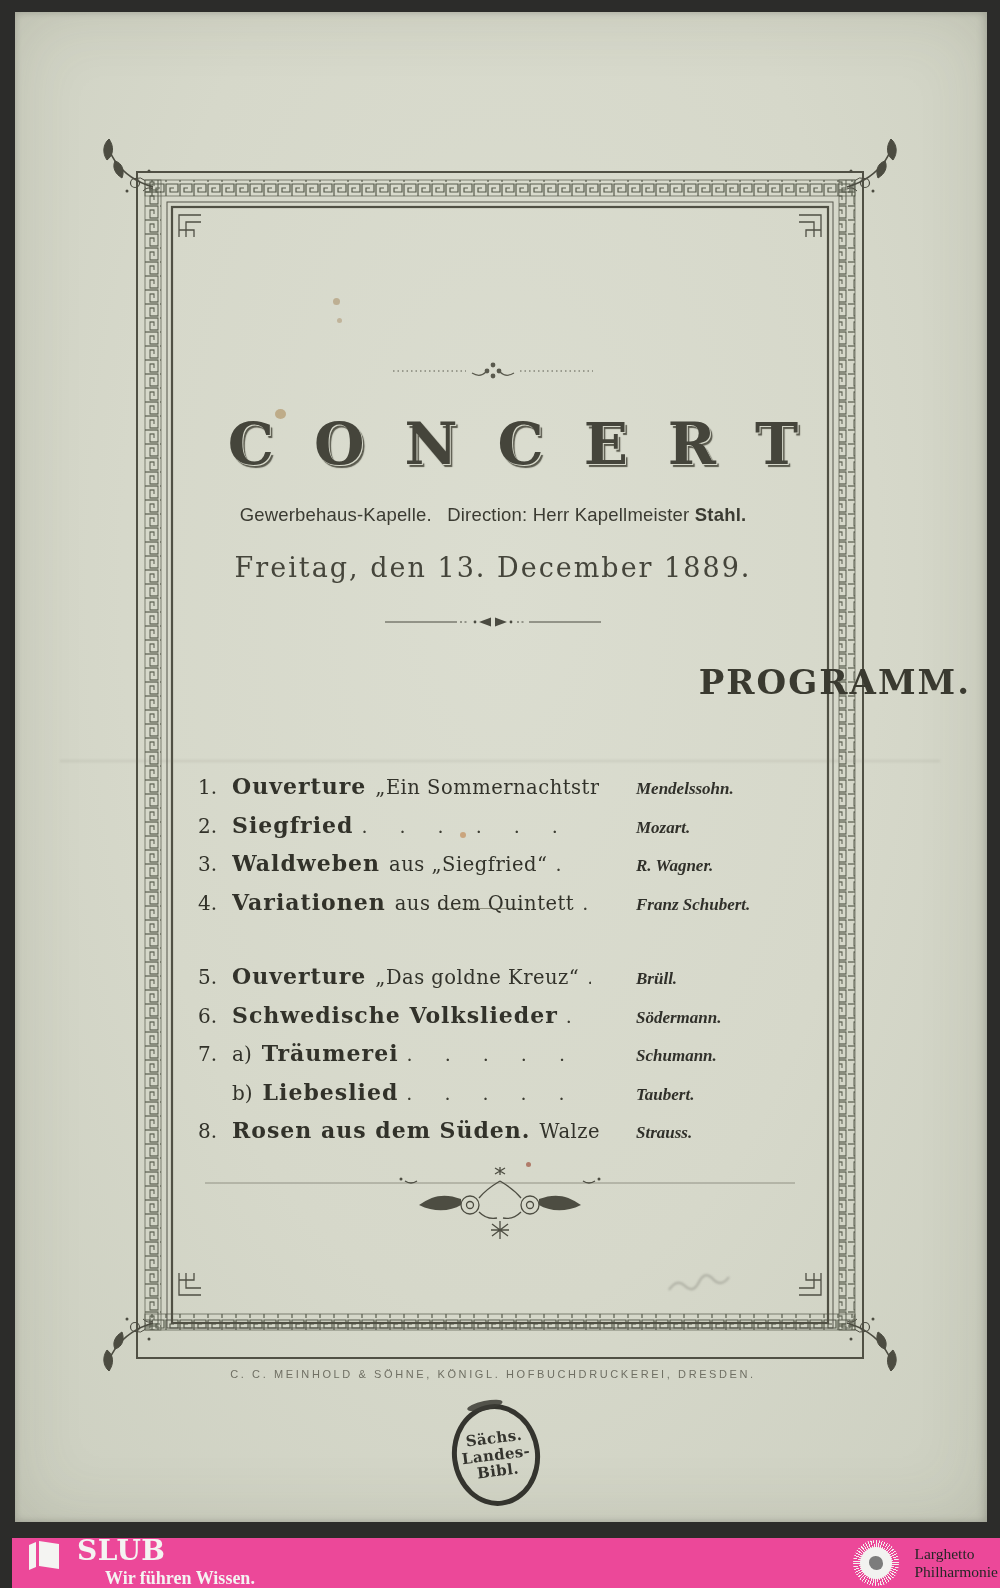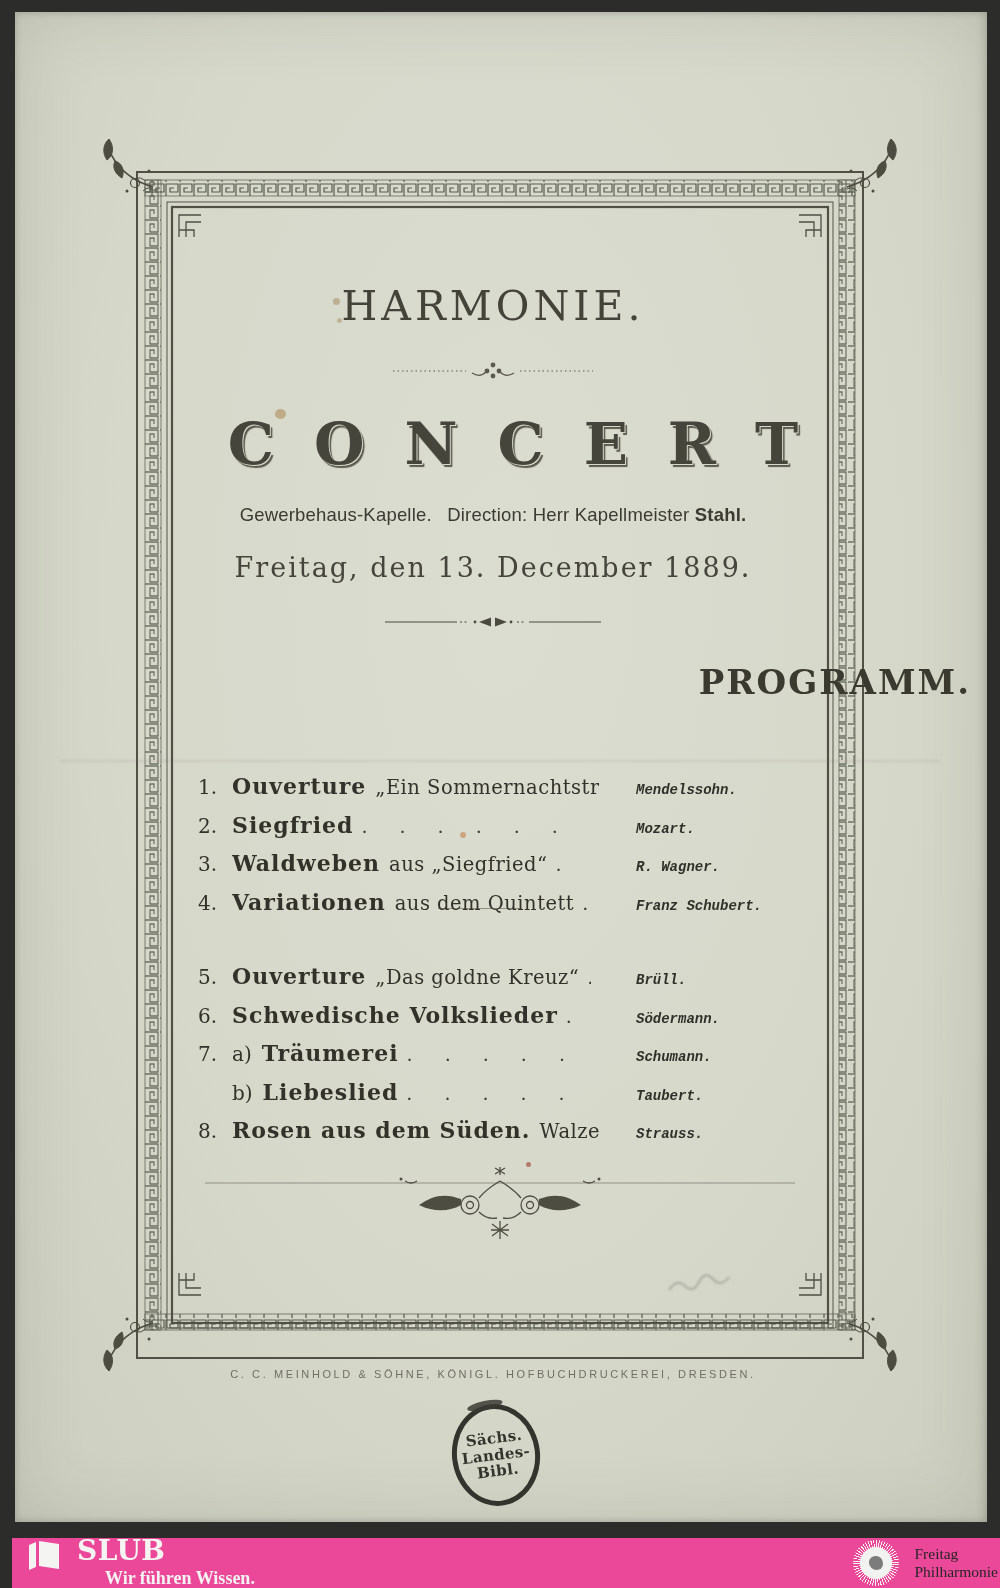--- a/index.html
+++ b/index.html
@@ -28,22 +28,22 @@
   .prog-row{display:flex;align-items:baseline;height:38.5px;white-space:nowrap;}
   .p-num{flex:0 0 34px;font-size:20px;}
   .p-main{flex:1 1 auto;display:flex;align-items:baseline;overflow:hidden;min-width:0;}
   .p-sub{font-size:20px;margin-right:10px;}
   .p-sub:empty{display:none;}
   .p-title{font-size:22px;font-weight:bold;letter-spacing:1px;margin-top:38px;}
   .p-rest{font-size:19.5px;margin-left:9px;letter-spacing:.5px;}
   .p-rest:empty{display:none;}
   .p-leader{flex:1 1 auto;overflow:hidden;white-space:nowrap;margin:0 8px;font-size:19px;
             letter-spacing:13px;color:#3c3c32;}
-  .p-comp{flex:0 0 162px;font-family:Liberation Mono, monospace;font-style:italic;font-weight:700;
-          font-size:14px;color:#30302a;margin-left:37px;}
+  .p-comp{flex:0 0 162px;font-family:Liberation Serif, serif;font-style:italic;font-weight:700;
+          font-size:17px;color:#30302a;margin-left:37px;}
   .prog-divider{margin:19px 0 16px 240px;width:84px;border-top:1px solid #8e8e7d;height:0;}
   
   .tailpiece{position:absolute;left:190px;top:1153px;}
   .printer{top:1356px;font-family:"Liberation Sans",sans-serif;font-size:11px;letter-spacing:2.6px;
            color:#6f6f63;font-weight:400;}
   .stamp{position:absolute;left:437px;top:1392px;width:78px;height:92px;border:5px solid #34342e;
          border-radius:50%;transform:rotate(-7deg);display:flex;flex-direction:column;align-items:center;
          justify-content:center;font-weight:bold;font-size:15px;line-height:1.12;color:#34342e;
          letter-spacing:.4px;text-align:center;}
   .stamp::before{content:"";position:absolute;top:-9px;left:16px;width:36px;height:9px;background:#3b3b34;
@@ -113,21 +113,20 @@
       <use href="#cflo" transform="translate(806,1238) scale(-1,-1)"></use>
 
       <use href="#cmot" transform="translate(84,80)"></use>
       <use href="#cmot" transform="translate(726,80) scale(-1,1)"></use>
       <use href="#cmot" transform="translate(84,1160) scale(1,-1)"></use>
       <use href="#cmot" transform="translate(726,1160) scale(-1,-1)"></use>
     </svg>
 
     <div class="print-area">
 
-      <div class="centered harmonie">HARMONIE.</div>
 
       <div class="centered fleuron">
         <svg width="210" height="28" viewBox="0 0 210 28">
           <g stroke="#5a5a4e" fill="none">
             <path d="M5,15 H78" stroke-width="1" stroke-dasharray="1.5,3"></path>
             <path d="M132,15 H205" stroke-width="1" stroke-dasharray="1.5,3"></path>
             <path d="M84,17 q8,5 14,-1" stroke-width="1.2"></path>
             <path d="M126,17 q-8,5 -14,-1" stroke-width="1.2"></path>
           </g>
           <g fill="#5a5a4e">
@@ -323,18 +322,18 @@
         <path d="M13,4 L33,7 V32 L13,29 Z" fill="#f4f4f2"></path>
       </svg>
       <div>
         <div class="slub-name">SLUB</div>
         <div class="slub-tag">Wir führen Wissen.</div>
       </div>
     </div>
     <div class="dp">
       <div class="sunburst"></div>
       <div class="dp-text">
-        <div>Freitag</div>
+        <div>Larghetto</div>
         <div>Philharmonie</div>
       </div>
     </div>
   </div>
 </div>
 
 </body></html>

